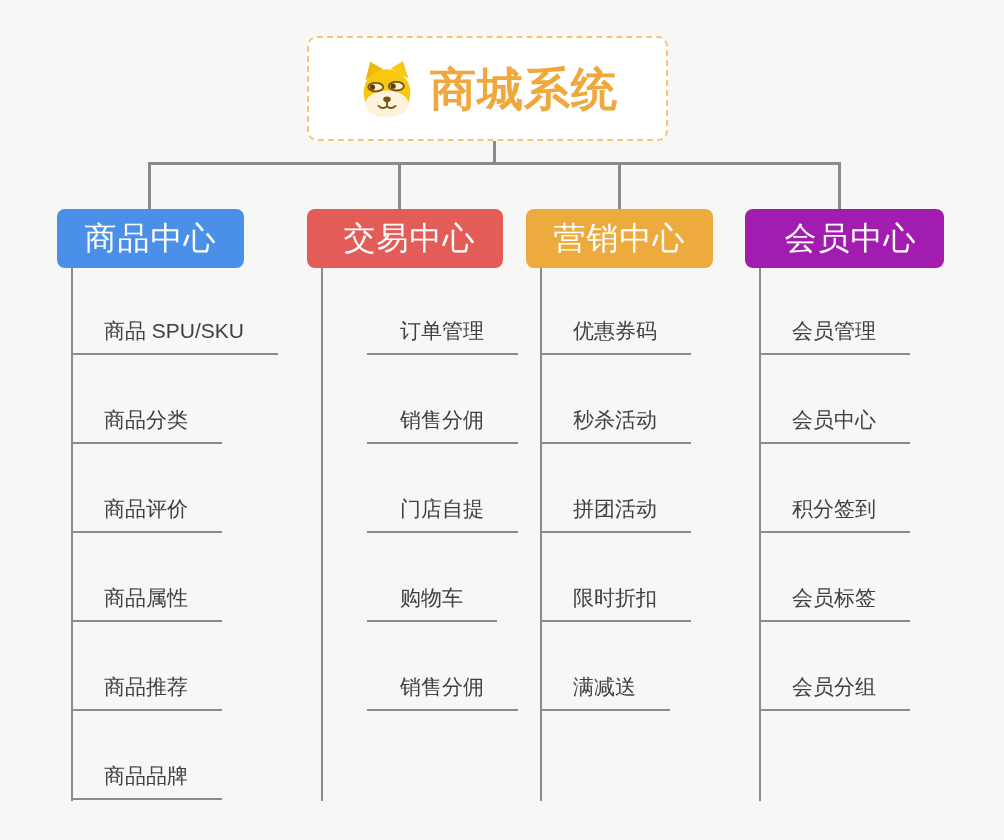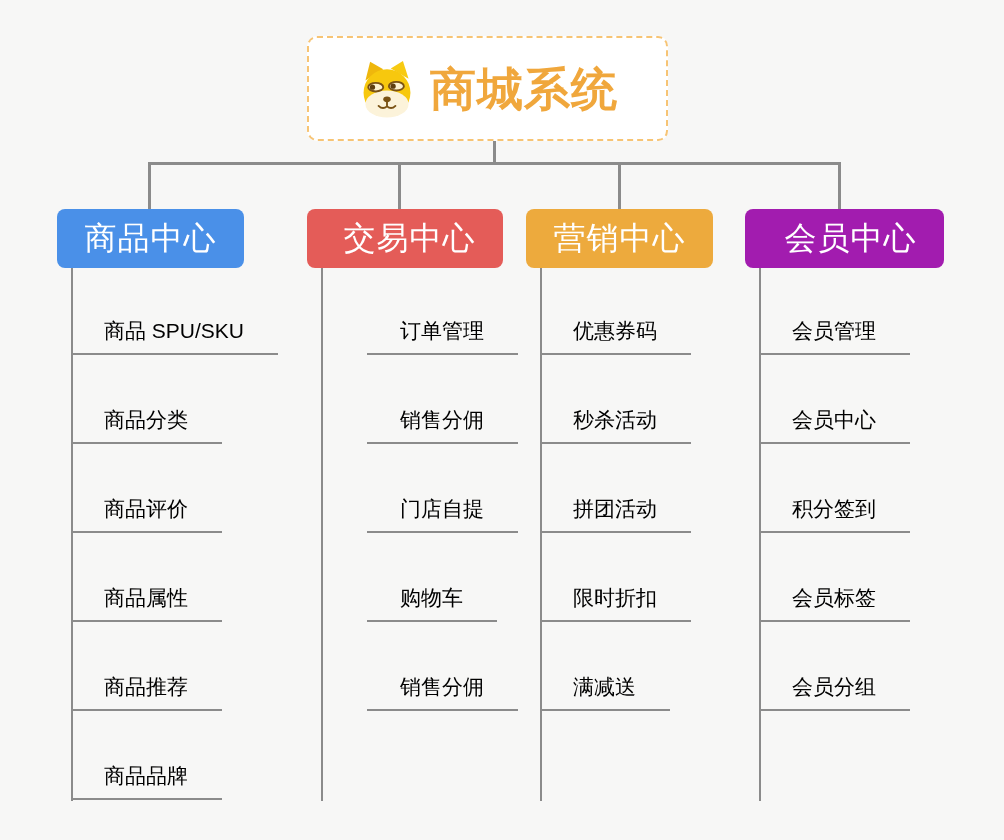--- a/index.html
+++ b/index.html
@@ -34,21 +34,21 @@
   .branch-box.b3{left:526px;} .branch-box.b4{left:745px;}
   
   .leaf-col{position:absolute;top:266px;}
   .leaf-col.c1{left:71px;} .leaf-col.c2{left:321px;margin-left:46px;}
   .leaf-col.c3{left:540px;} .leaf-col.c4{left:759px;}
   .leaf{
     height:89px;box-sizing:border-box;width:max-content;
     display:flex;align-items:flex-end;
     padding:0 34px 8px 33px;
     border-bottom:2px solid #8b8b8b;
-    font-size:21px;color:#000000;white-space:nowrap;cursor:default;
+    font-size:21px;color:#404040;white-space:nowrap;cursor:default;
   }
 </style>
 </head>
 <body>
 
 <div class="canvas" style="background: rgb(247, 247, 246);">
 
   <div class="root-node">
     <svg class="doge" viewBox="0 0 64 64" aria-hidden="true">
       <polygon points="9,23 14,3 28,11" fill="#efb70c"></polygon>

